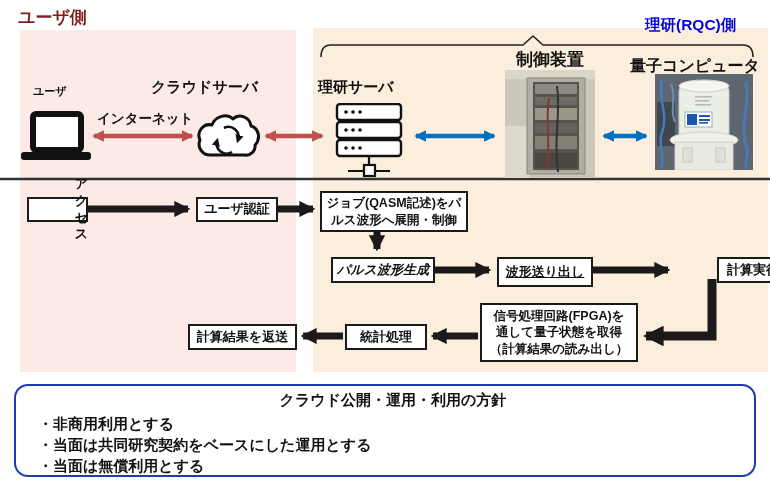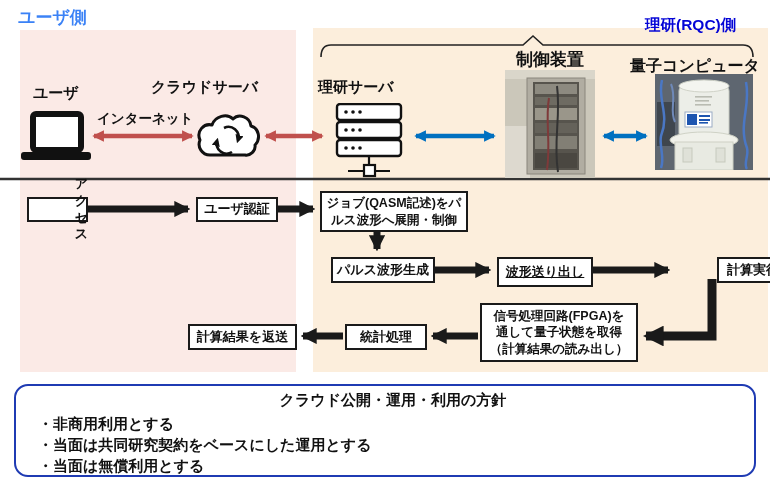--- a/index.html
+++ b/index.html
@@ -5,41 +5,41 @@
   html,body{margin:0;padding:0;background:#fff;}
   #stage{
     position:relative;width:770px;height:490px;overflow:hidden;background:#fff;
     font-family:"Liberation Sans","DejaVu Sans",sans-serif;color:#111;
   }
   .panel{position:absolute;z-index:0;}
   #panel-user{left:20px;top:30px;width:276px;height:342px;background:#fbeae6;}
   #panel-riken{left:313px;top:28px;width:455px;height:344px;background:#fceedc;}
   svg.overlay{position:absolute;left:0;top:0;z-index:1;pointer-events:none;}
   .hlabel{position:absolute;font-weight:bold;white-space:nowrap;z-index:2;}
-  #lbl-user-side{left:18px;top:6px;font-size:17px;color:#3b82f6;}
+  #lbl-user-side{left:18px;top:6px;font-size:17px;color:#7f1d1d;}
   #lbl-system{left:444px;top:15px;font-size:15.5px;color:#111;}
   #lbl-riken-side{left:645px;top:15px;font-size:15.5px;color:#0404d6;}
-  #lbl-user{left:33px;top:84px;font-size:15px;}
+  #lbl-user{left:33px;top:84px;font-size:11px;}
   #lbl-internet{left:97px;top:110px;font-size:13.5px;}
   #lbl-cloud{left:151px;top:78px;font-size:15px;}
   #lbl-rserver{left:318px;top:78px;font-size:15px;}
   #lbl-ctrl{left:505px;top:48px;width:90px;text-align:center;font-size:17px;}
   #lbl-qc{left:630px;top:56px;font-size:16px;}
   .icon{position:absolute;z-index:2;}
   .photo{position:absolute;z-index:2;overflow:hidden;}
   .fbox{
     position:absolute;z-index:3;background:#fff;border:2px solid #1a1a1a;
     display:flex;align-items:center;justify-content:center;text-align:center;
     font-weight:bold;font-size:13px;line-height:1.3;box-sizing:border-box;
   }
   .fbox.pre{white-space:pre-line;font-size:12.5px;}
   #fb-access{left:27px;top:197px;width:61px;height:25px;padding-left:48px;}
   #fb-auth{left:196px;top:197px;width:82px;height:25px;}
   #fb-job{left:320px;top:191px;width:148px;height:41px;}
-  #fb-pulse{left:331px;top:257px;width:104px;height:26px;}
+  #fb-pulse{left:331px;top:257px;width:104px;height:26px;font-style:italic;}
   #fb-send{left:497px;top:257px;width:96px;height:30px;text-decoration:underline;}
   #fb-exec{left:676px;top:257px;width:72px;height:26px;margin-left:41px;}
   #fb-fpga{left:480px;top:303px;width:158px;height:59px;}
   #fb-stats{left:345px;top:324px;width:82px;height:26px;}
   #fb-return{left:188px;top:324px;width:109px;height:26px;}
   #policy{
     position:absolute;left:14px;top:384px;width:742px;height:93px;z-index:2;
     border:2.5px solid #1f3bb3;border-radius:14px;background:#fff;box-sizing:border-box;
   }
   #policy-title{text-align:center;font-weight:bold;font-size:15px;margin-top:5px;padding-left:16px;}

